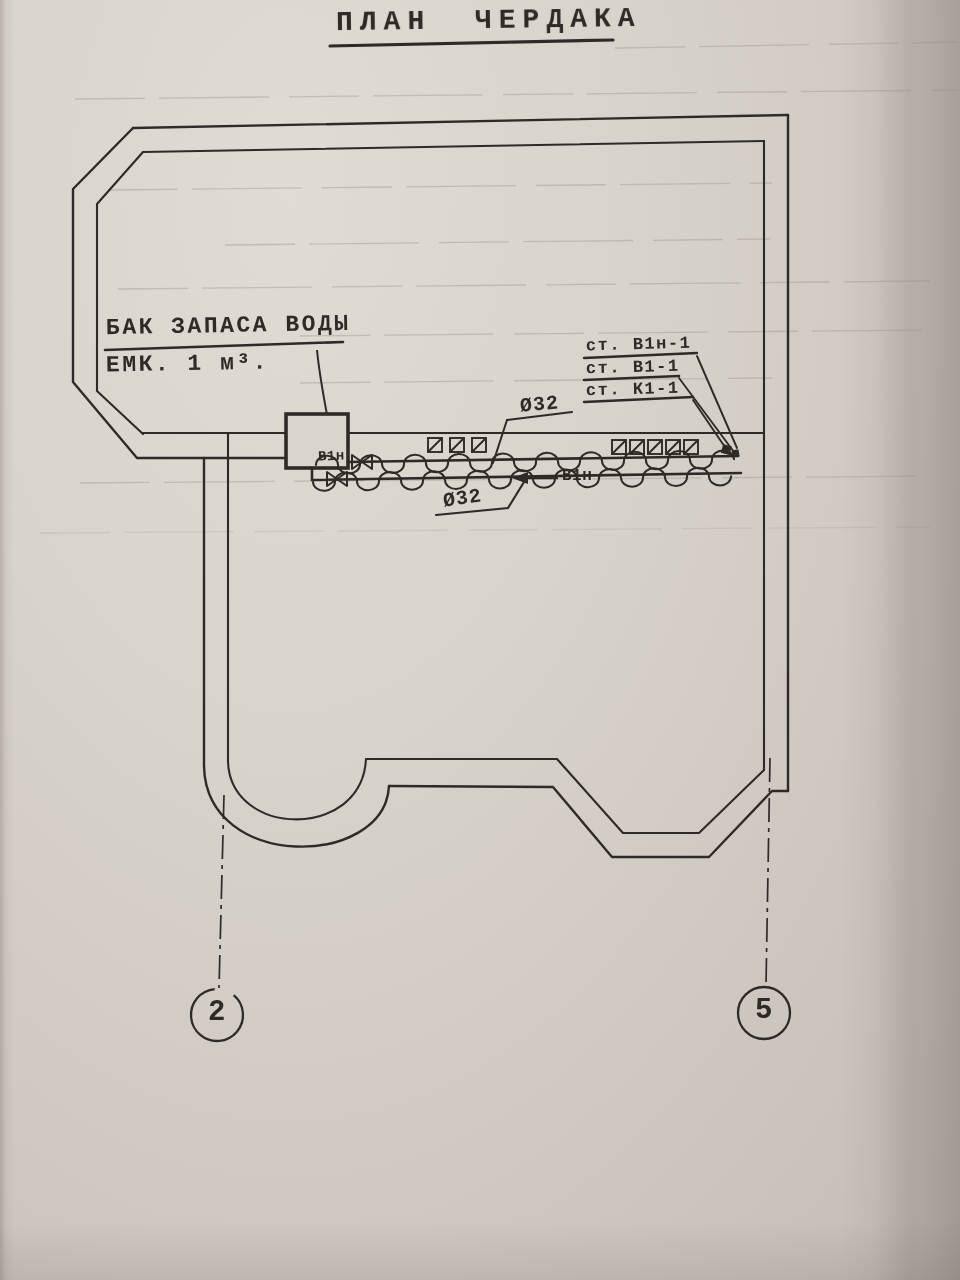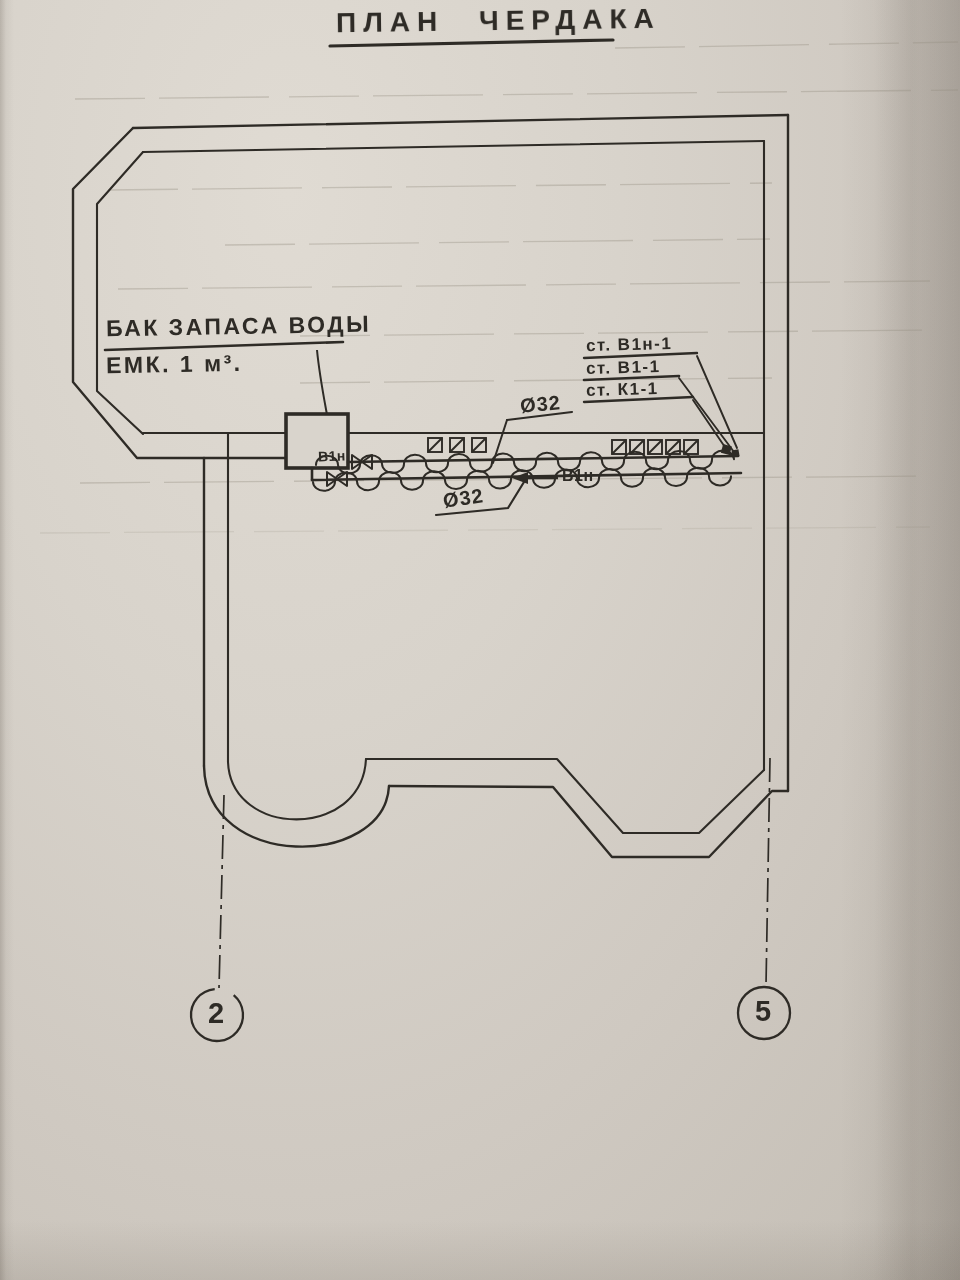--- a/index.html
+++ b/index.html
@@ -5,21 +5,21 @@
   :root{
     --ink:#2e2b26;
     --paper:#d4cfc7;
     --faint:#968f82;
   }
   html,body{margin:0;padding:0;background:#aaa49a;}
   .paper{
     position:relative;
     width:960px;height:1280px;
     overflow:hidden;
-    font-family:Liberation Sans, sans-serif;
+    font-family:Liberation Mono, monospace;
     color:var(--ink);
     background:
       linear-gradient(90deg, rgba(55,45,35,.20) 0px, rgba(55,45,35,.05) 6px, rgba(55,45,35,0) 14px),
       linear-gradient(270deg, rgba(60,50,42,.26) 0px, rgba(60,50,42,.10) 40px, rgba(60,50,42,0) 120px),
       linear-gradient(270deg, rgba(70,60,50,0) 0%, rgba(70,60,50,.10) 5%, rgba(70,60,50,0) 9%),
       linear-gradient(0deg, rgba(80,70,58,.12) 0px, rgba(80,70,58,0) 60px),
       radial-gradient(ellipse at 30% 15%, #e0dbd3 0%, #d8d3cb 35%, #cfc9c1 65%, #c3bdb4 100%);
   }
   .drawing{position:absolute;left:0;top:0;}
   .ink-stroke{stroke:var(--ink);fill:none;}

